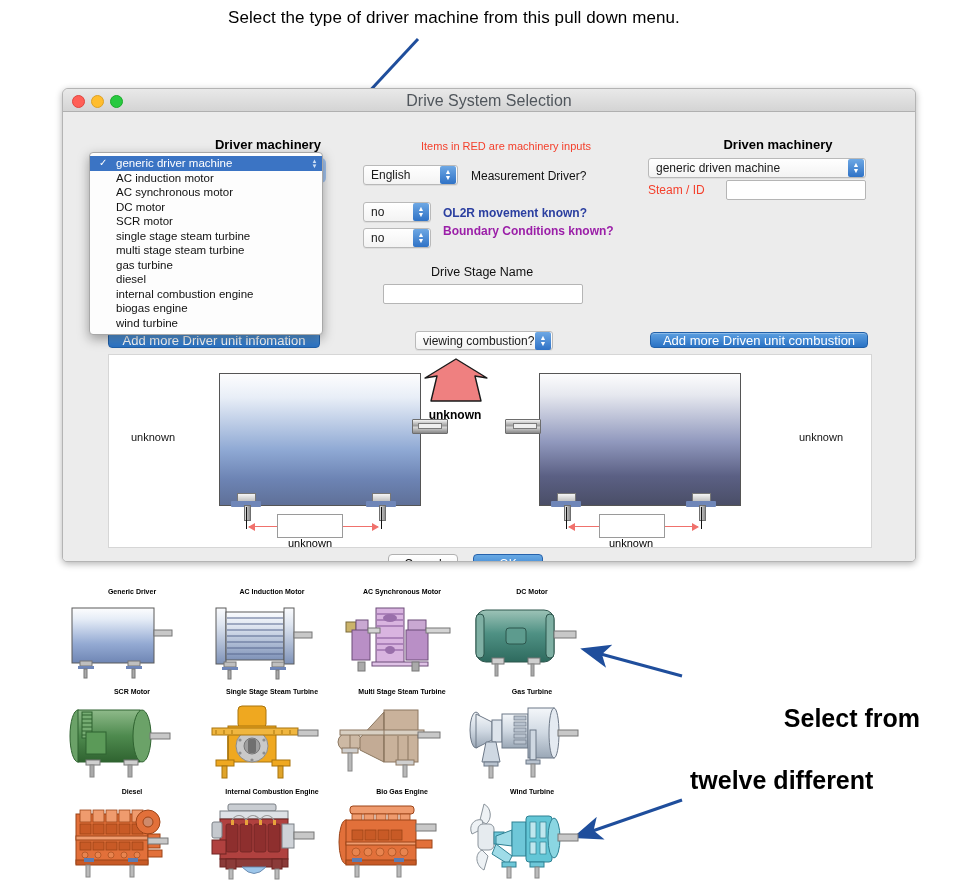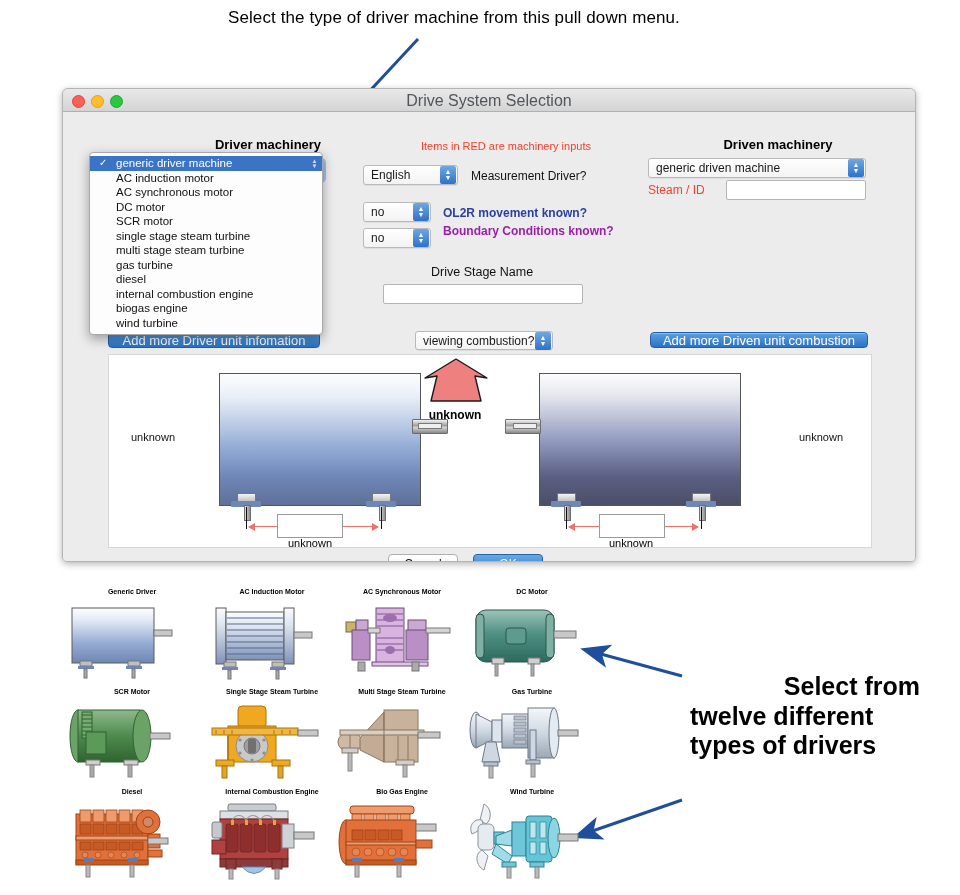--- a/index.html
+++ b/index.html
@@ -15,21 +15,21 @@
 
   
   #ann-top{
     left:228px;top:8px;width:560px;
     font-size:17px;color:#000;letter-spacing:.1px;
   }
   #ann-bottom{
     left:690px;top:672px;width:250px;
     font-size:25px;font-weight:bold;line-height:1.18;color:#000;
   }
-  .ann-line{display:block;}
+  .ann-line{display:block;margin-top:32px;}
   #ann-bottom .l1{text-align:right;padding-right:20px;}
 
   
   #window{
     left:62px;top:88px;width:852px;height:472px;
     background:#ececec;
     border:1px solid #b4b4b4;
     border-radius:6px 6px 5px 5px;
     box-shadow:0 2px 7px rgba(0,0,0,.30);
     overflow:hidden;
@@ -194,21 +194,20 @@
   <line x1="418" y1="39" x2="326" y2="138" stroke="#1f4e9c" stroke-width="3" marker-end="url(#ah)"></line>
   <line x1="682" y1="676" x2="586" y2="650" stroke="#1f4e9c" stroke-width="3" marker-end="url(#ah)"></line>
   <line x1="682" y1="800" x2="578" y2="836" stroke="#1f4e9c" stroke-width="3" marker-end="url(#ah)"></line>
 </svg>
 
 <div class="abs" id="ann-top">Select the type of driver machine from this pull down menu.</div>
 
 <div class="abs" id="ann-bottom">
   <span class="ann-line l1">Select from</span>
   <span class="ann-line">twelve different</span>
-  <span class="ann-line">types of drivers</span>
 </div>
 
 <div class="abs" id="window">
 
   <div id="titlebar">
     <span class="traffic" id="tl-close"></span>
     <span class="traffic" id="tl-min"></span>
     <span class="traffic" id="tl-max"></span>
     <div id="title-text">Drive System Selection</div>
   </div>

